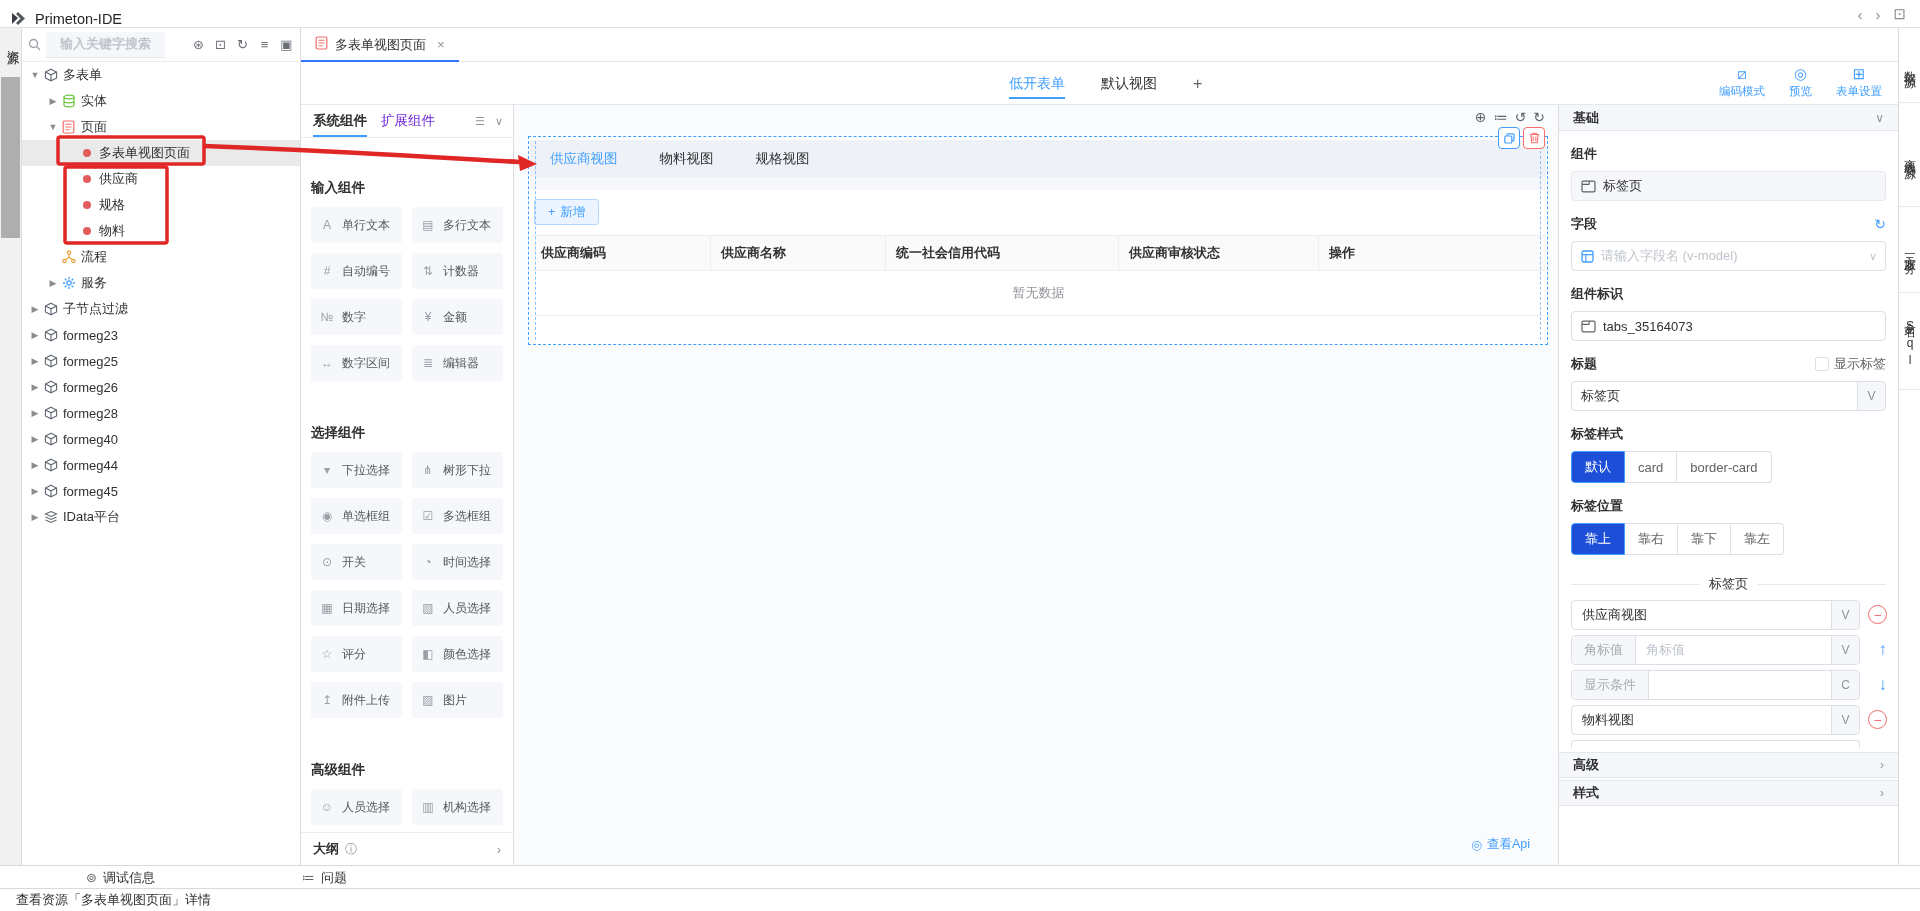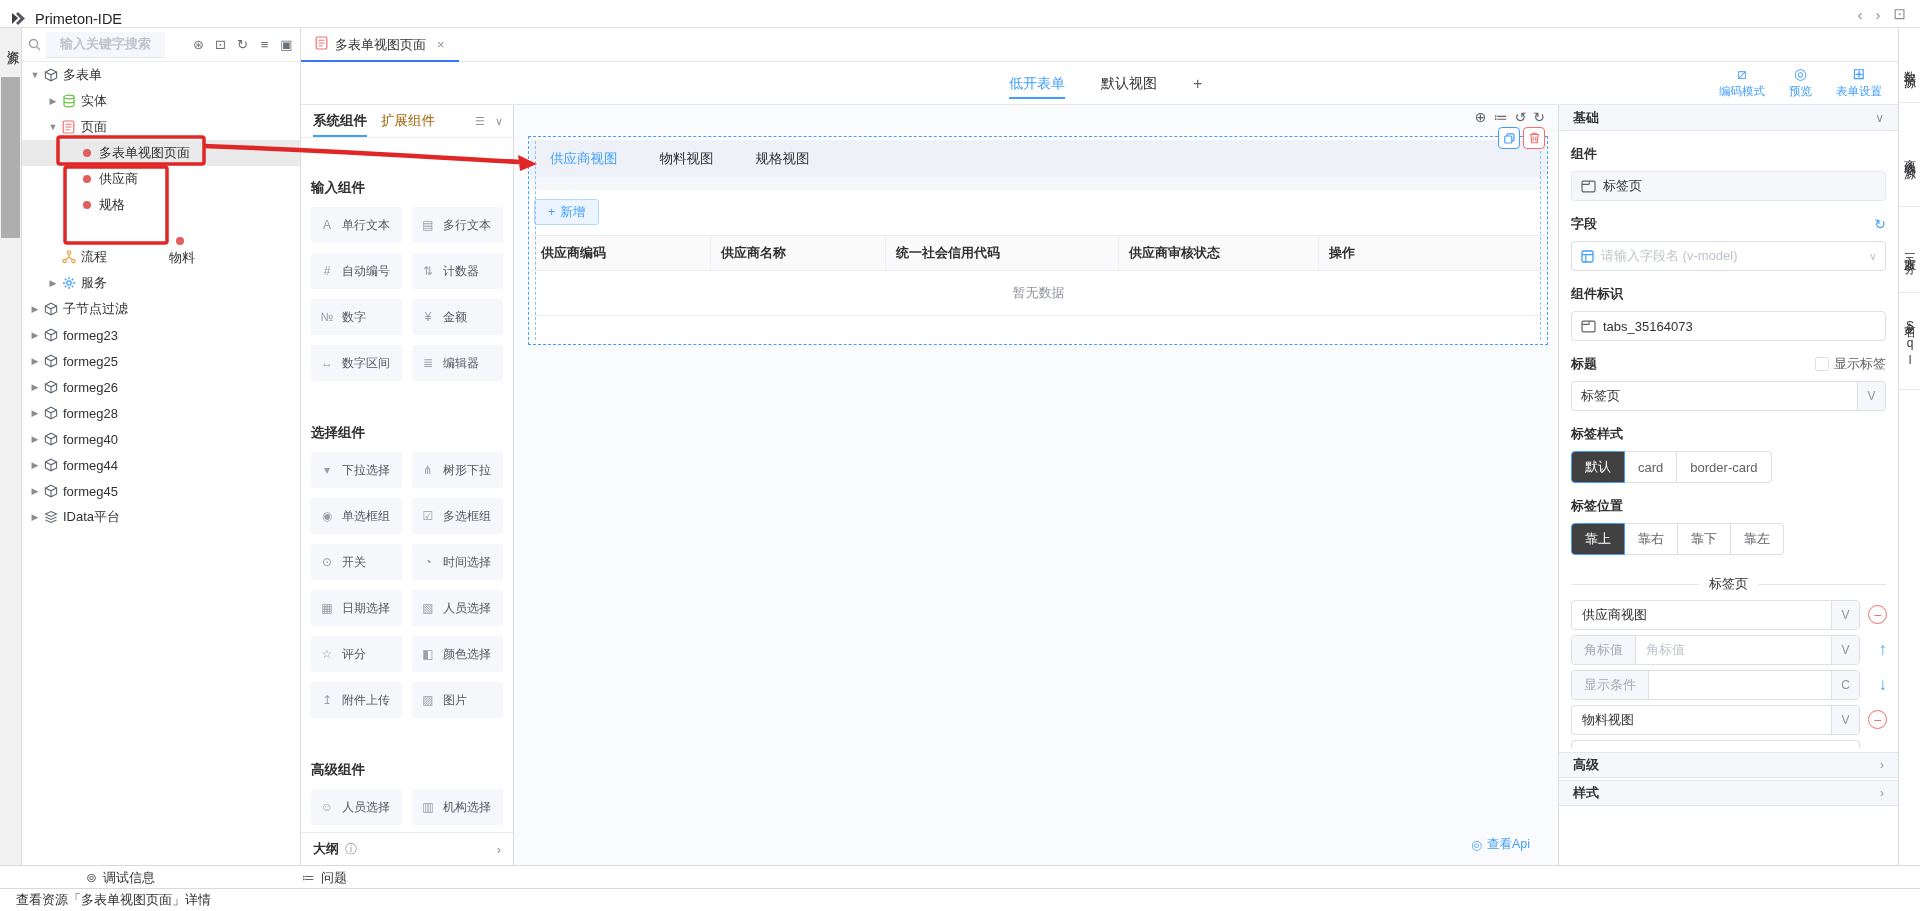--- a/index.html
+++ b/index.html
@@ -64,21 +64,21 @@
   .vtab-add { font-size:16px; color:#606266; cursor:pointer; }
   #header-actions { position:absolute; right:16px; top:4px; display:flex; gap:24px; }
   .hact { display:flex; flex-direction:column; align-items:center; gap:2px; color:#409eff; cursor:pointer; }
   .hact .hic { font-size:15px; line-height:16px; }
   .hact .hlb { font-size:11.5px; }
 
   
   #palette { position:absolute; left:301px; top:105px; width:213px; bottom:46px; background:#fff;
     border-right:1px solid #dcdcdc; }
   #palette-header { height:33px; border-bottom:1px solid #ececec; display:flex; align-items:center; padding:0 10px 0 12px; gap:14px; position:relative; }
-  .ptab { font-size:13.5px; color:#a16207; cursor:pointer; position:relative; height:100%; display:flex; align-items:center; }
+  .ptab { font-size:13.5px; color:#6d28d9; cursor:pointer; position:relative; height:100%; display:flex; align-items:center; }
   .ptab.active { color:#303133; font-weight:700; }
   .ptab.active::after { content:""; position:absolute; left:0; right:0; bottom:0; height:2px; background:#409eff; }
   #palette-header .pright { position:absolute; right:10px; display:flex; gap:10px; color:#909399; font-size:11px; align-items:center; }
   #palette-body { position:absolute; top:33px; left:0; right:0; bottom:30px; overflow:hidden; }
   .psec { padding:13px 10px 2px; }
   .psec .ptitle { font-size:13.5px; font-weight:600; color:#303133; margin-bottom:10px;margin-top:28px; }
   .pgrid { display:grid; grid-template-columns:1fr 1fr; gap:10px; }
   .pitem { height:36px; background:#f5f7fa; border-radius:3px; display:flex; align-items:center;
     padding-left:8px; gap:7px; font-size:12px; color:#55585e; cursor:grab; }
   .pitem .pico { width:16px; text-align:center; color:#9a9ea6; font-size:12px; flex:0 0 16px; }
@@ -135,21 +135,21 @@
     background:#f5f7fa; border-radius:0 4px 4px 0; display:flex; align-items:center; justify-content:center;
     color:#909399; font-size:12px; cursor:pointer; }
   .refresh { color:#409eff; font-size:14px; cursor:pointer; }
   .cb { width:14px; height:14px; border:1px solid #dcdfe6; border-radius:2px; background:#fff; cursor:pointer; }
   .cb-lb { font-size:13px; color:#606266; }
   .seg { margin:8px 12px 0; display:flex; height:32px; }
   .seg .sg { border:1px solid #dcdfe6; border-left:none; padding:0 13px; display:flex; align-items:center;
     font-size:13px; color:#606266; background:#fff; cursor:pointer; white-space:nowrap; }
   .seg .sg:first-child { border-left:1px solid #dcdfe6; border-radius:4px 0 0 4px; }
   .seg .sg:last-child { border-radius:0 4px 4px 0; }
-  .seg .sg.active { background:#404040; border-color:#409eff; color:#fff; }
+  .seg .sg.active { background:#1d4ed8; border-color:#409eff; color:#fff; }
   .pdivider { margin:20px 12px 0; display:flex; align-items:center; gap:10px; }
   .pdivider .dline { flex:1; height:1px; background:#e4e7ed; }
   .pdivider .dtext { font-size:13px; color:#303133; }
   #tabitems { margin:7px 38px 0 12px; }
   .prow { position:relative; height:30px; margin-bottom:5px; border:1px solid #dcdfe6; border-radius:4px;
     display:flex; align-items:stretch; font-size:13px; background:#fff; }
   .prow .pval { display:flex; align-items:center; padding-left:10px; color:#303133; flex:1; }
   .prow .paddon { background:#f5f7fa; border-right:1px solid #dcdfe6; border-radius:4px 0 0 4px;
     display:flex; align-items:center; padding:0 12px; color:#a8abb2; flex:0 0 auto; }
   .prow .pph { display:flex; align-items:center; padding-left:10px; color:#bfc4cc; flex:1; }
@@ -255,21 +255,21 @@
           </span>
           <span class="tlabel">供应商</span>
         </div>
         <div class="trow" style="padding-left: 42px;">
           <span class="exp"></span>
           <span class="ticon">
             <span class="dot"></span>
           </span>
           <span class="tlabel">规格</span>
         </div>
-        <div class="trow" style="padding-left: 42px; flex-direction: column;">
+        <div class="trow" style="padding-left: 42px;">
           <span class="exp"></span>
           <span class="ticon">
             <span class="dot"></span>
           </span>
           <span class="tlabel">物料</span>
         </div>
         <div class="trow" style="padding-left: 24px;">
           <span class="exp"></span>
           <span class="ticon">
             <svg width="14" height="14" viewBox="0 0 14 14">

